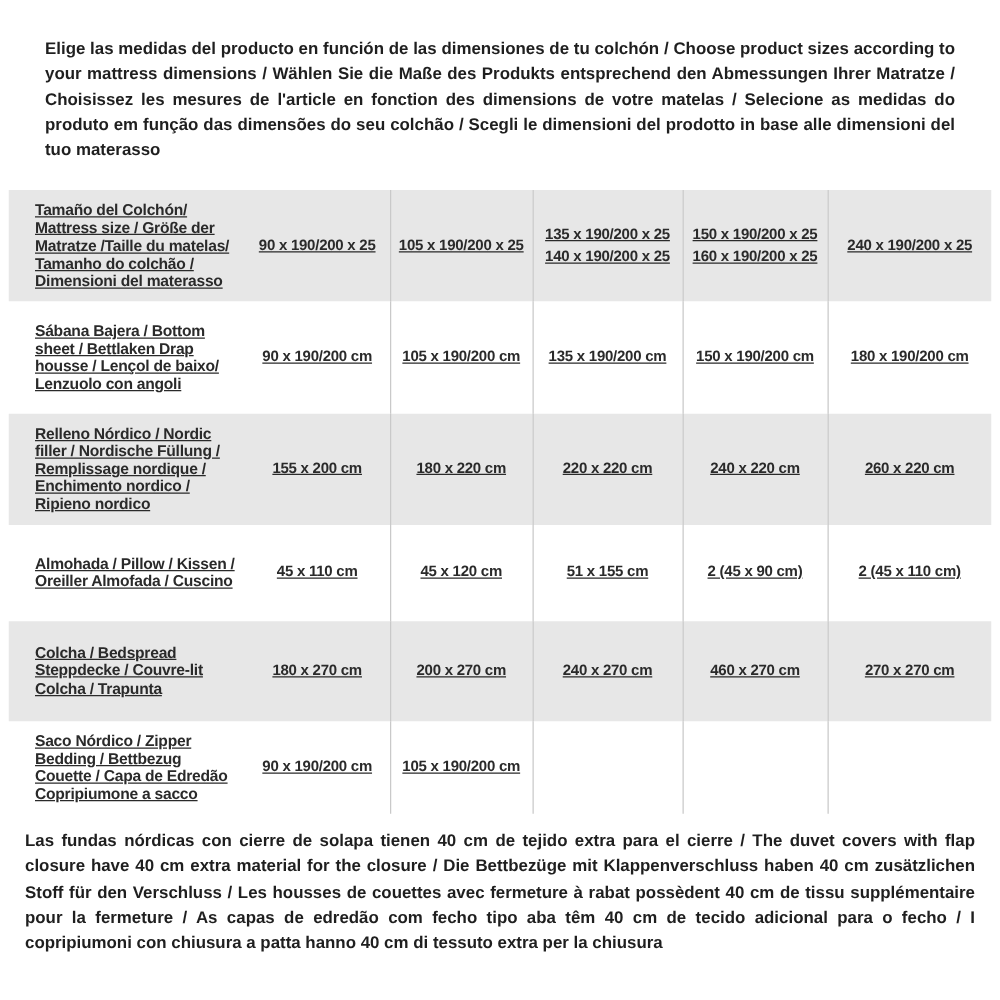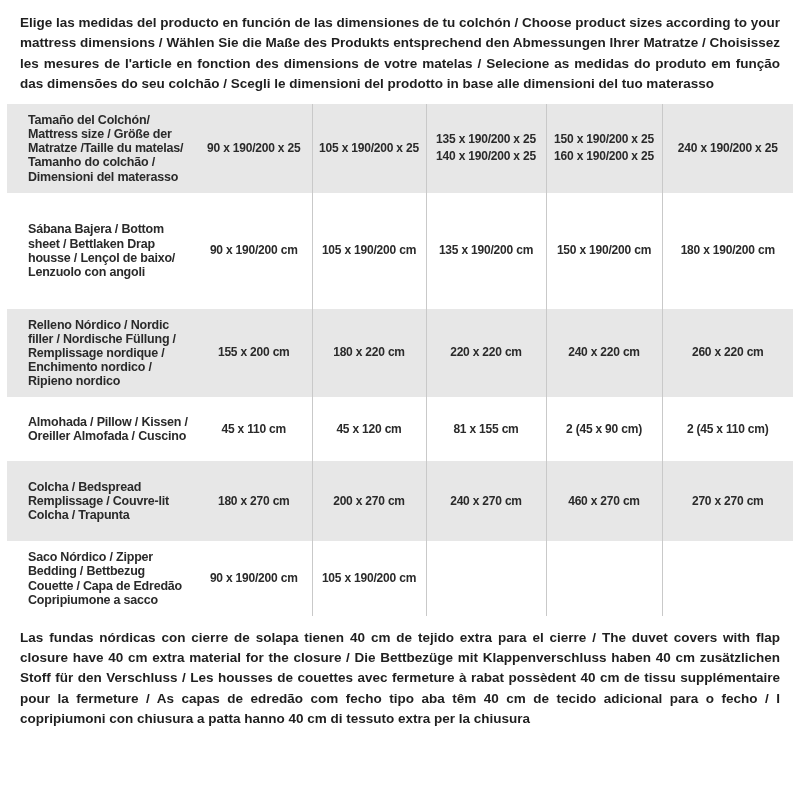--- a/index.html
+++ b/index.html
@@ -9,40 +9,41 @@
   }
   body {
     width: 800px;
     height: 800px;
     font-family: "Liberation Sans", sans-serif;
     font-weight: bold;
     color: #2a2a2a;
     overflow: hidden;
   }
   .intro {
-    margin: 0;
+    margin: 16px;
     padding: 13px 20px 6px 20px;
     font-size: 13.5px;
     line-height: 1.5;
     text-align: justify;
     color: #1f1f1f;
   }
   .footnote {
     margin: 0;
     padding: 12px 20px 6px 20px;
     font-size: 13.5px;
     line-height: 1.5;
     text-align: justify;
     color: #1f1f1f;
   }
   table.size-table {
     border-collapse: collapse;
     table-layout: fixed;
     width: 786px;
     margin: 4px 7px 0 7px;
+    text-decoration: underline;
   }
   .size-table td {
     letter-spacing: -0.2px;
     vertical-align: middle;
   }
   .size-table tr:nth-child(odd) td {
     background: #e7e7e7;
   }
   td.label {
     font-size: 12.5px;
@@ -56,23 +57,23 @@
     white-space: pre-line;
     line-height: 1.45;
     padding: 4px 3px;
   }
   td.sep {
     border-left: 1px solid #c9c9c9;
   }
   tr.r1 { height: 84px; }
   tr.r2 { height: 74px; }
   tr.r3 { height: 70px; }
-  tr.r4 { height: 116px; }
+  tr.r4 { height: 90px; }
   tr.r5 { height: 76px; }
-  tr.r6 { height: 64px; }
+  tr.r6 { height: 77px; }
   tr.r7 { height: 80px; }
   tr.r8 { height: 62px; }
 </style>
 </head>
 <body>
 
 <div>
 
   <p class="intro">Elige las medidas del producto en función de las dimensiones de tu colchón / Choose product sizes according to your mattress dimensions / Wählen Sie die Maße des Produkts entsprechend den Abmessungen Ihrer Matratze / Choisissez les mesures de l'article en fonction des dimensions de votre matelas / Selecione as medidas do produto em função das dimensões do seu colchão / Scegli le dimensioni del prodotto in base alle dimensioni del tuo materasso</p>
 
@@ -109,26 +110,26 @@
         <td class="val">155 x 200 cm</td>
         <td class="val sep">180 x 220 cm</td>
         <td class="val sep">220 x 220 cm</td>
         <td class="val sep">240 x 220 cm</td>
         <td class="val sep">260 x 220 cm</td>
       </tr>
       <tr class="r6">
         <td class="label">Almohada / Pillow / Kissen / Oreiller Almofada / Cuscino</td>
         <td class="val">45 x 110 cm</td>
         <td class="val sep">45 x 120 cm</td>
-        <td class="val sep">81 x 155 cm</td>
+        <td class="val sep">51 x 155 cm</td>
         <td class="val sep">2 (45 x 90 cm)</td>
         <td class="val sep">2 (45 x 110 cm)</td>
       </tr>
       <tr class="r7">
-        <td class="label">Colcha / Bedspread Remplissage / Couvre-lit Colcha / Trapunta</td>
+        <td class="label">Colcha / Bedspread Steppdecke / Couvre-lit Colcha / Trapunta</td>
         <td class="val">180 x 270 cm</td>
         <td class="val sep">200 x 270 cm</td>
         <td class="val sep">240 x 270 cm</td>
         <td class="val sep">460 x 270 cm</td>
         <td class="val sep">270 x 270 cm</td>
       </tr>
       <tr class="r8">
         <td class="label">Saco Nórdico / Zipper Bedding / Bettbezug Couette / Capa de Edredão Copripiumone a sacco</td>
         <td class="val">90 x 190/200 cm</td>
         <td class="val sep">105 x 190/200 cm</td>

